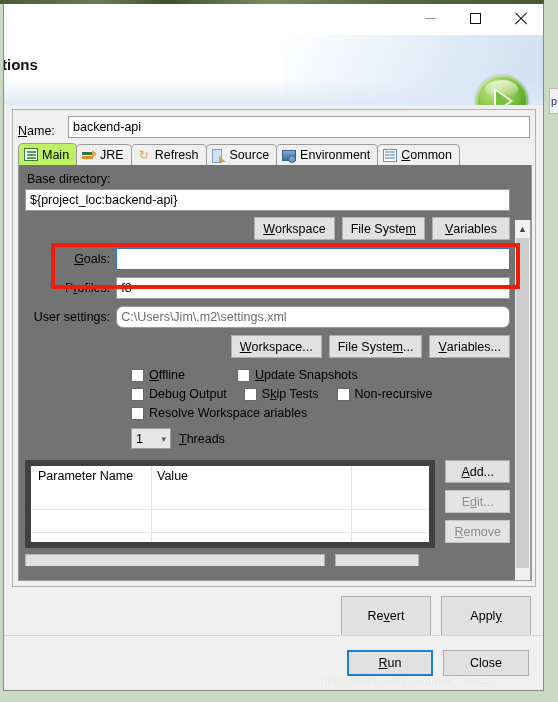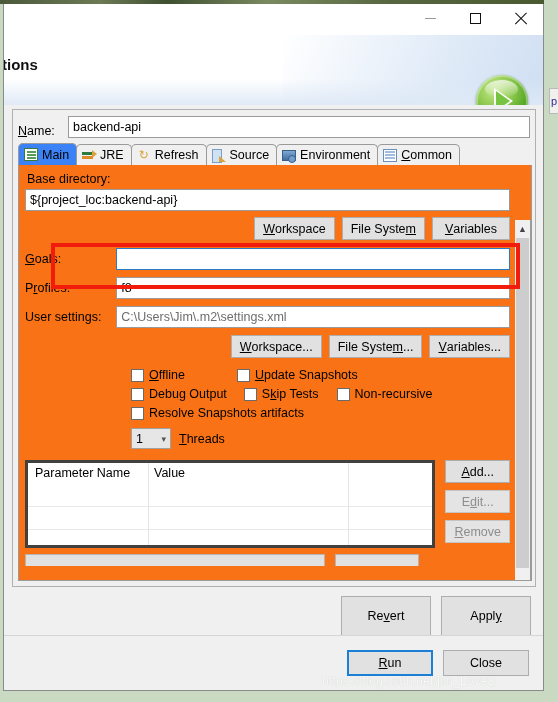--- a/index.html
+++ b/index.html
@@ -144,21 +144,21 @@
     font-size: 12.5px;
     border: 1px solid #9a9a9a;
     border-bottom: none;
     border-top-left-radius: 5px; border-top-right-radius: 5px;
     background: #f0f0f0;
     position: relative; top: 0;
     margin-right: -1px;
     white-space: nowrap;
   }
   .tab.active {
-    background: #3b82f6;
+    background: #bef264;
     height: 22px;
     z-index: 3;
   }
 
   
   .ti { width: 14px; height: 13px; position: relative; flex: none; }
   .ti-main { background:#fff; border:1px solid #3a7a3a; }
   .ti-main:before{content:"";position:absolute;left:2px;top:2px;width:9px;height:1.5px;background:#5a9a5a;box-shadow:0 3px 0 #5a9a5a,0 6px 0 #5a9a5a;}
   .ti-jre:before{content:"";position:absolute;left:0;top:3px;width:11px;height:3px;background:#2f7a3f;}
   .ti-jre:after{content:"";position:absolute;left:0;top:7px;width:11px;height:3px;background:#e08a28;}
@@ -167,42 +167,42 @@
   .ti-src:before{content:"";position:absolute;left:0;top:0;width:8px;height:12px;background:#cfe2f4;border:1px solid #7a9ec4;}
   .ti-src:after{content:"";position:absolute;right:0;bottom:0;width:0;height:0;border-left:7px solid #d9a43c;border-top:6px solid transparent;}
   .ti-env:before{content:"";position:absolute;left:0;top:1px;width:12px;height:9px;background:linear-gradient(180deg,#7fa8d4,#3f6f9f);border:1px solid #3a5f85;}
   .ti-env:after{content:"";position:absolute;right:0;bottom:-1px;width:6px;height:6px;border-radius:50%;background:#6f9fcf;border:1px solid #3a5f85;}
   .ti-com{background:#fff;border:1px solid #6a8fba;}
   .ti-com:before{content:"";position:absolute;left:1px;top:1px;width:10px;height:2px;background:#9fbde0;box-shadow:0 3px 0 #9fbde0,0 6px 0 #9fbde0;}
 
   
   .scrollarea {
     position: absolute; left: 5px; top: 55px; width: 514px; height: 416px;
-    background: #f97316;
+    background: #737373;
     border: 1px solid #9a9a9a; border-top: none;
     overflow: hidden;
   }
   .scrollinner {
     position: absolute; left: 0; top: 0; width: 497px; height: 416px;
     padding: 5px 6px 0 6px;
   }
 
   .lbl { font-size: 12.5px; color: #000; }
   .field {
     height: 22px; background: #fff; border: 1px solid #9a9a9a;
     font-size: 12.5px; padding: 0 4px; color: #000;
     font-family: "Liberation Sans", sans-serif;
     width: 100%;
     outline: none;
   }
-  .field.gray { color: #6d6d6d; }
+  .field.gray { color: #6d6d6d; border-radius: 7px; }
   .field.focused { border: 1px solid #2a7cc7; }
 
   .row-label { display: flex; align-items: center; gap: 6px; }
-  .row-label .cap { width: 86px; font-size: 12.5px; }
+  .row-label .cap { width: 86px; text-align: right; font-size: 12.5px; }
 
   .btn {
     height: 23px; min-width: 78px;
     background: #e1e1e1;
     border: 1px solid #adadad;
     font-size: 12.5px; color: #000;
     font-family: "Liberation Sans", sans-serif;
     display: inline-flex; align-items: center; justify-content: center;
     padding: 0 8px;
     cursor: default;
@@ -220,21 +220,21 @@
   .combo {
     width: 40px; height: 21px; background: #e6e6e6;
     border: 1px solid #a0a0a0;
     display: flex; align-items: center; justify-content: space-between;
     padding: 0 4px; font-size: 12.5px;
   }
   .combo .car { font-size: 9px; color: #555; }
 
   
   .ptable {
-    border: 3px solid #404040; background: #fff;
+    border: 6px solid #404040; background: #fff;
     width: 430px; height: 88px; position: relative;
   }
   .ptable .hdr { display: flex; height: 20px; align-items: center; }
   .ptable .hdr div { font-size: 12.5px; }
   .col1 { width: 120px; padding-left: 7px; }
   .col2 { width: 200px; padding-left: 6px; }
   .vline { position:absolute; top: 0; bottom: 0; width: 1px; background: #e4e4e4; }
   .hline { position:absolute; left:0; right:0; height: 1px; background: #e8e8e8; }
 
   
@@ -404,21 +404,21 @@
             <span class="cbtext">Debu<u class="mn">g</u> Output</span>
             <span style="display:inline-block;width:17px;"></span>
             <span class="cb"></span>
             <span class="cbtext">S<u class="mn">k</u>ip Tests</span>
             <span style="display:inline-block;width:18px;"></span>
             <span class="cb"></span>
             <span class="cbtext">Non-recursive</span>
           </div>
           <div class="cbline">
             <span class="cb"></span>
-            <span class="cbtext">Resolve Snapshots artifacts</span>
+            <span class="cbtext">Resolve Workspace ariables</span>
           </div>
 
           <div style="display:flex;align-items:center;gap:8px;margin-top:8px;">
             <div class="combo">
               <span>1</span>
               <span class="car">▾</span>
             </div>
             <span class="cbtext"><u class="mn">T</u>hreads</span>
           </div>
         </div>

